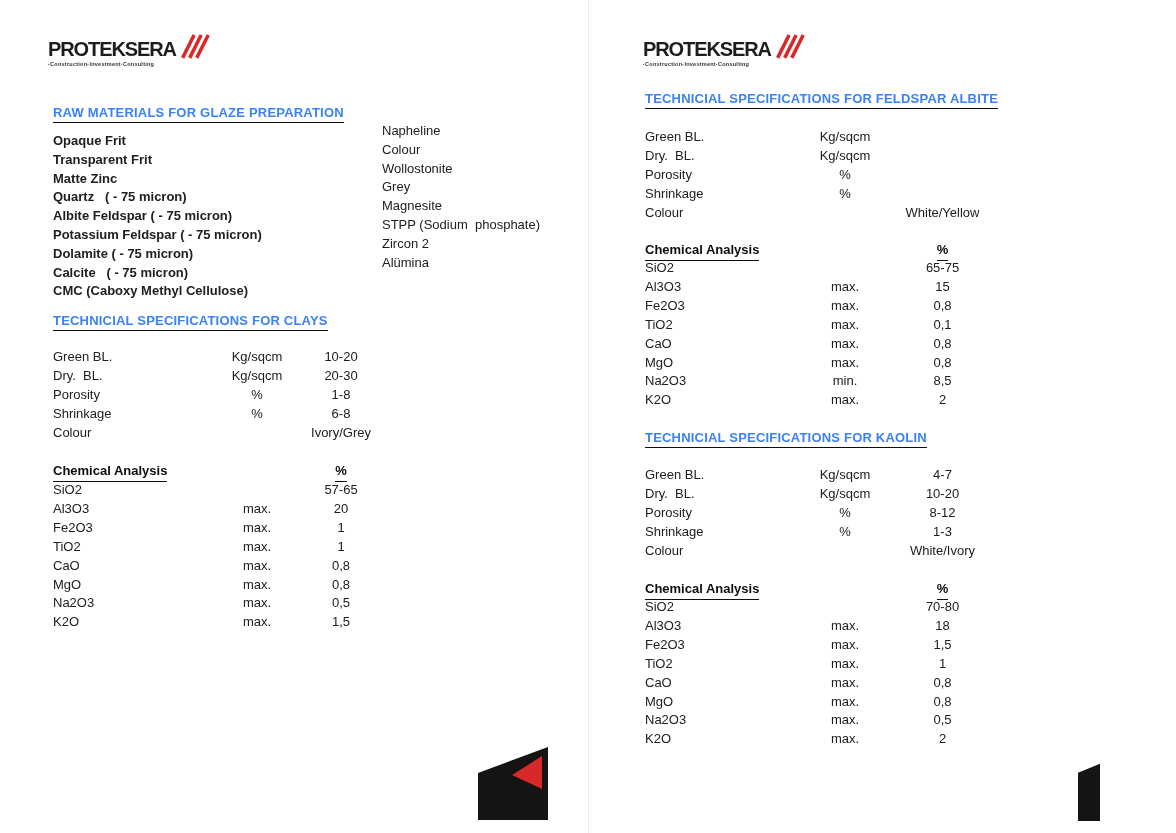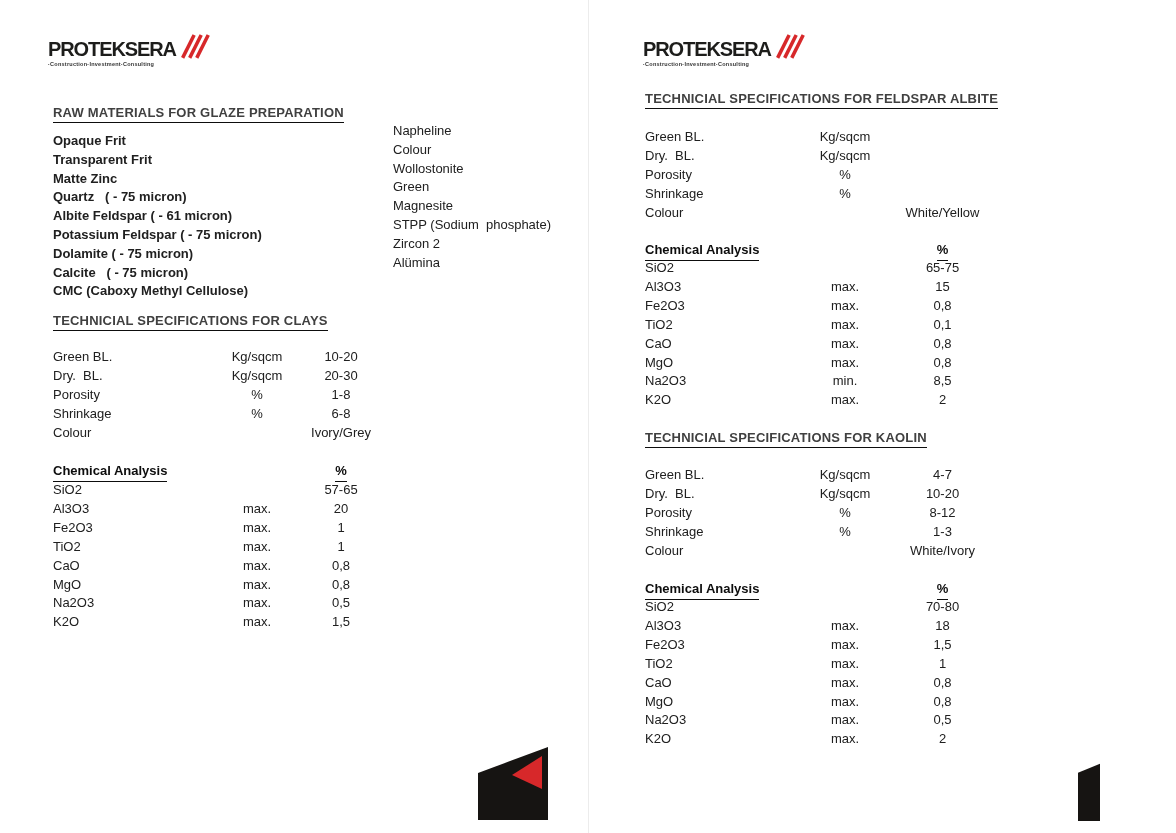--- a/index.html
+++ b/index.html
@@ -10,21 +10,21 @@
   .divider { position:absolute; left:588px; top:0; width:1px; height:833px; background:#ececec; }
 
   
   .logo { display:flex; flex-direction:column; }
   .logo-row { display:flex; align-items:flex-end; }
   .logo-text { font-size:20px; font-weight:bold; letter-spacing:-1.1px; color:#1d1d1b; line-height:1; }
   .logo-stripes { margin-left:4px; }
   .logo-tag { font-size:5.5px; font-weight:bold; color:#333333; letter-spacing:0.25px; margin-top:2px; }
 
   
-  .sec-title { display:inline-block; font-size:13px; font-weight:bold; color:#404040;
+  .sec-title { display:inline-block; font-size:13px; font-weight:bold; color:#3b82f6;
                letter-spacing:0.2px; border-bottom:1.6px solid #0d0d0d; padding-bottom:1.5px; }
 
   
   .list { font-size:13px; line-height:18.8px; }
   .list > div { white-space:pre; }
 
   
   .rows { font-size:13px; line-height:18.9px; }
   .row { display:flex; }
   .lp .c1 { width:159px; white-space:pre; }
@@ -61,32 +61,32 @@
 
   <div class="abs" style="left:53px; top:103px;">
     <span class="sec-title">RAW MATERIALS FOR GLAZE PREPARATION</span>
   </div>
 
   <div class="abs list" style="left:53px; top:132px;font-weight:bold;">
       <div>Opaque Frit</div>
       <div>Transparent Frit</div>
       <div>Matte Zinc</div>
       <div>Quartz   ( - 75 micron)</div>
-      <div>Albite Feldspar ( - 61 micron)</div>
+      <div>Albite Feldspar ( - 75 micron)</div>
       <div>Potassium Feldspar ( - 75 micron)</div>
       <div>Dolamite ( - 75 micron)</div>
       <div>Calcite   ( - 75 micron)</div>
       <div>CMC (Caboxy Methyl Cellulose)</div>
     </div>
 
-  <div class="abs list" style="left:393px; top:122px;">
+  <div class="abs list" style="left:382px; top:122px;">
       <div>Napheline</div>
       <div>Colour</div>
       <div>Wollostonite</div>
-      <div>Green</div>
+      <div>Grey</div>
       <div>Magnesite</div>
       <div>STPP (Sodium  phosphate)</div>
       <div>Zircon 2</div>
       <div>Alümina</div>
     </div>
 
   <div class="abs" style="left:53px; top:311px;">
     <span class="sec-title">TECHNICIAL SPECIFICATIONS FOR CLAYS</span>
   </div>
 

